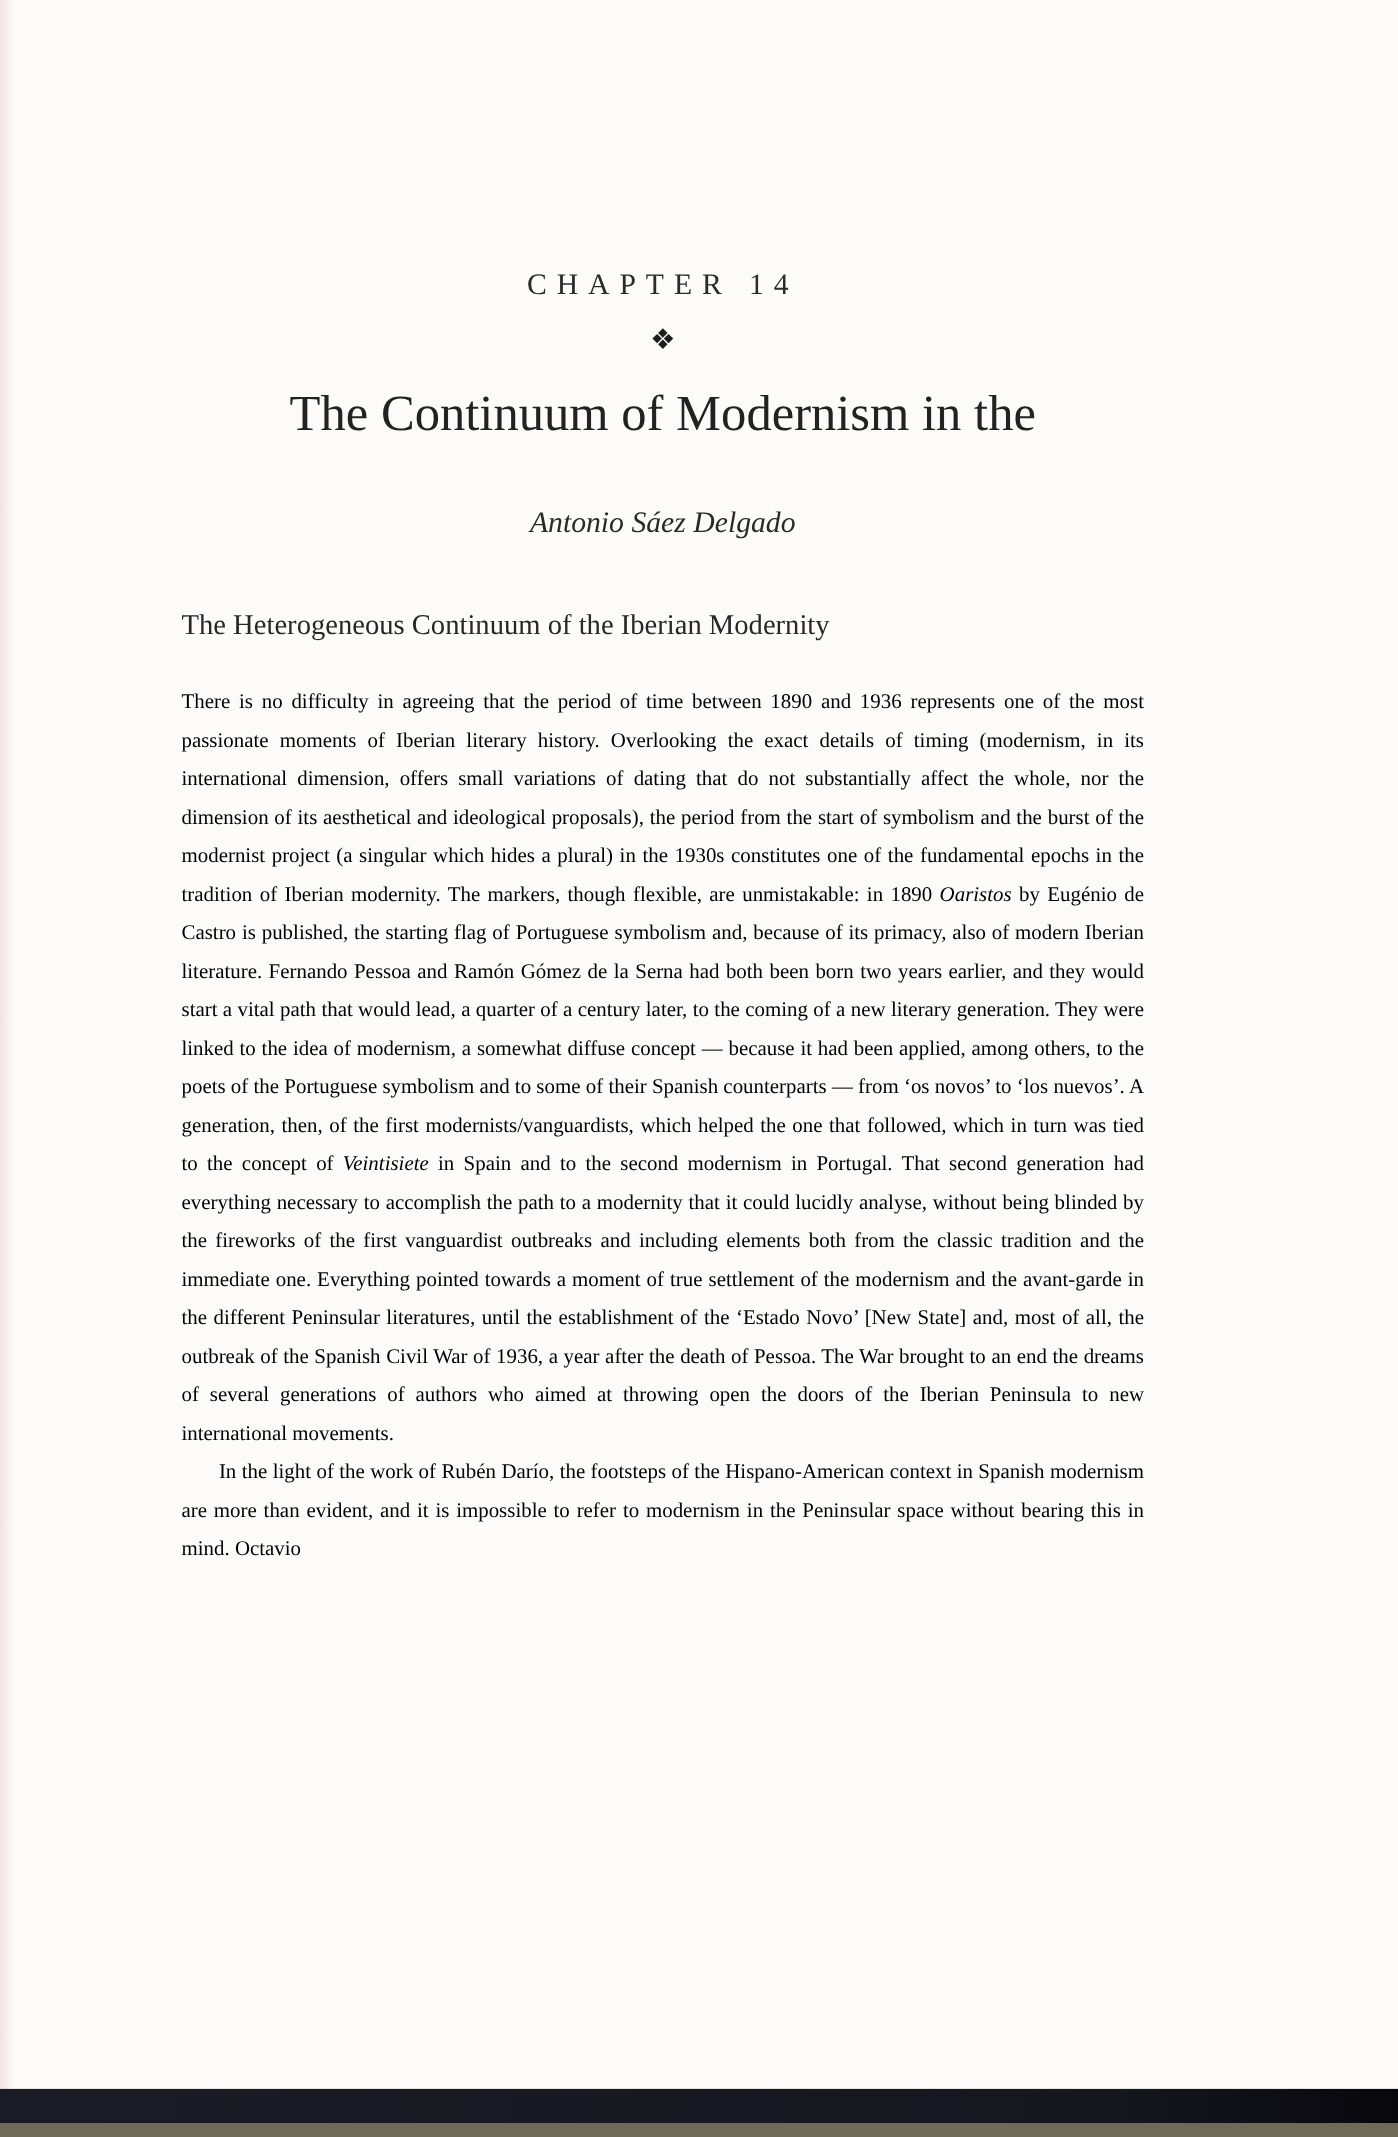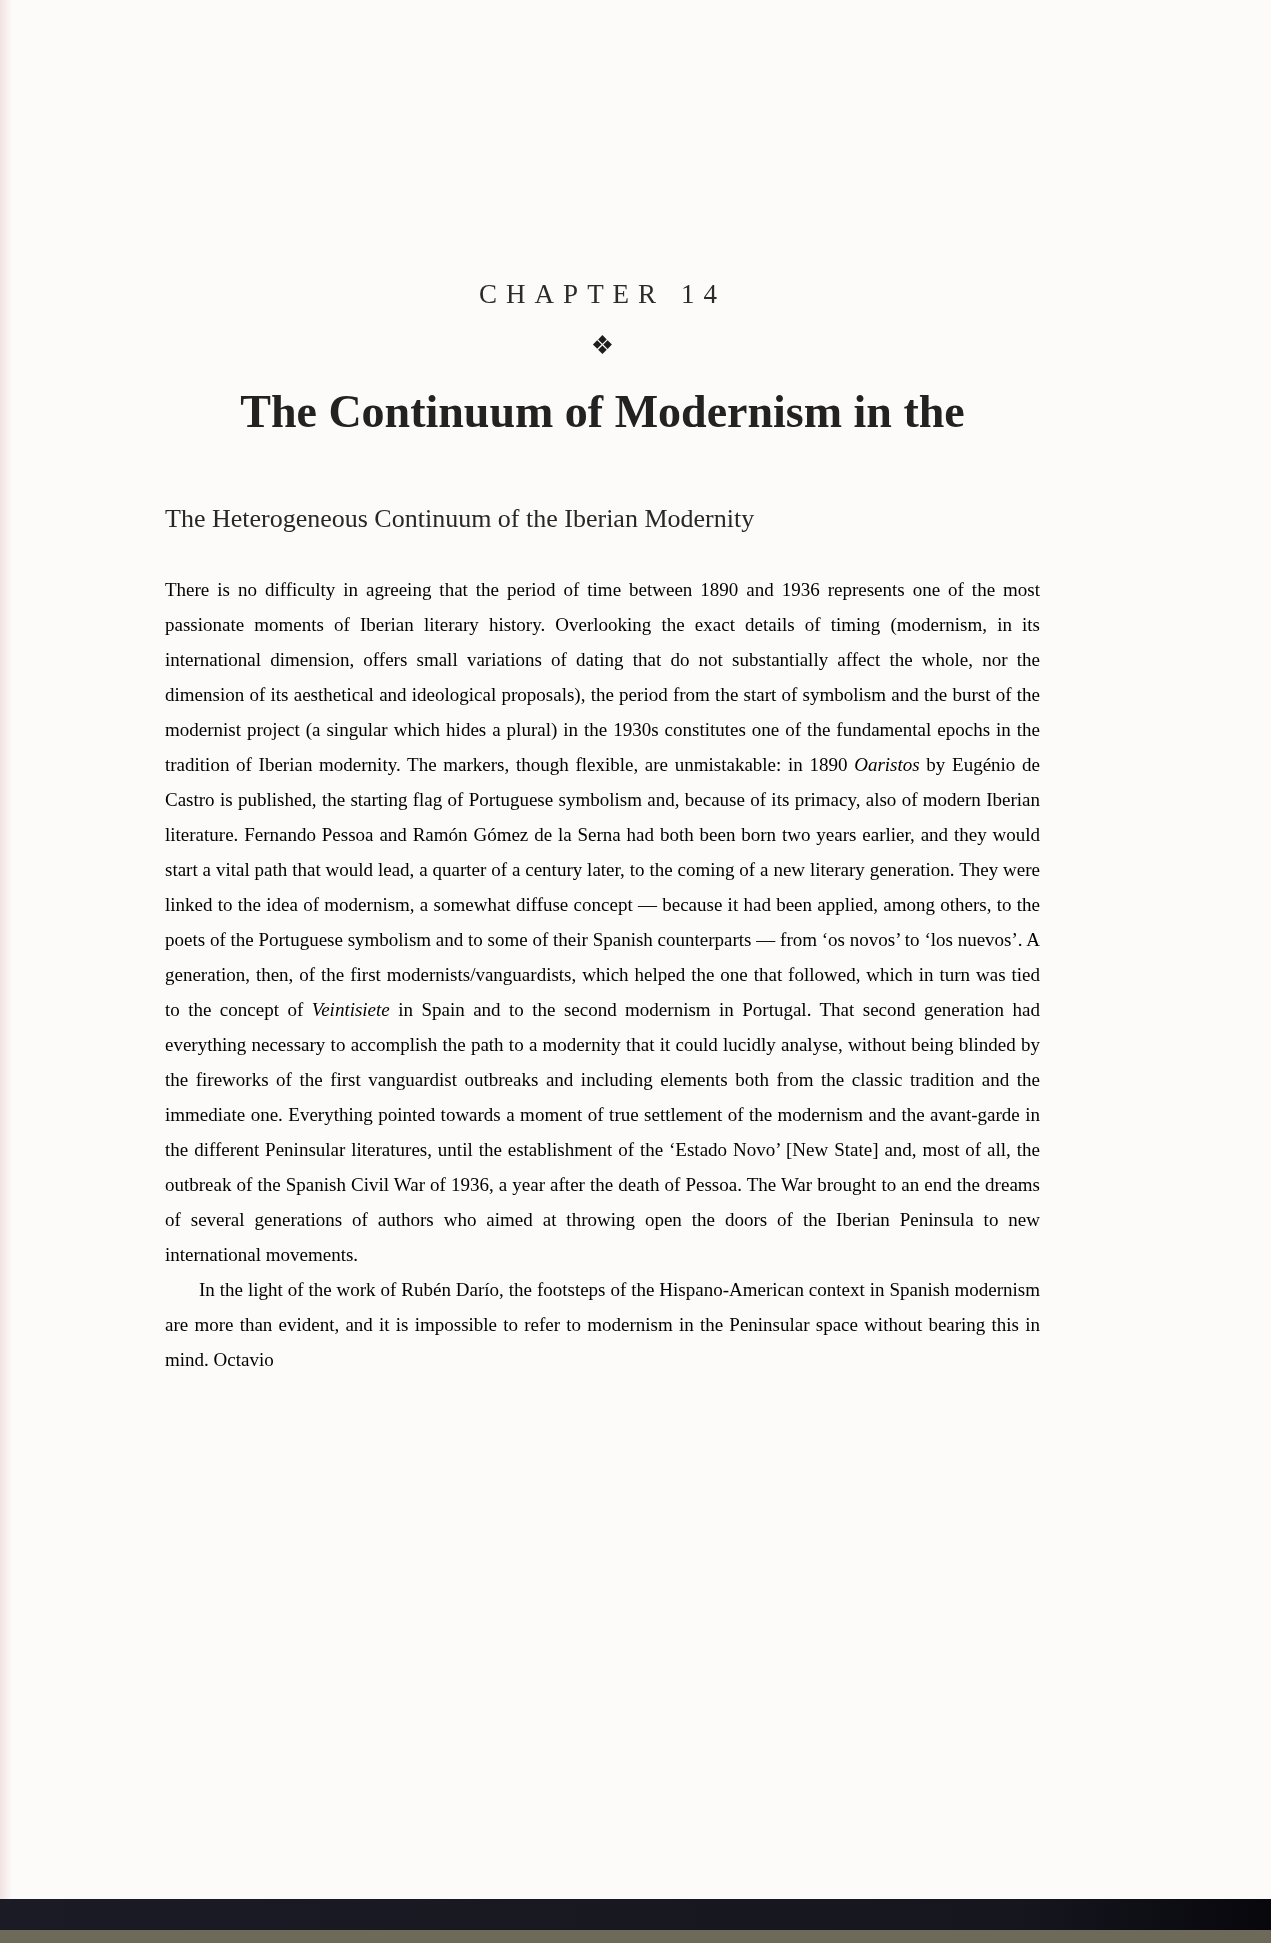--- a/index.html
+++ b/index.html
@@ -16,41 +16,40 @@
     position: absolute;
     left: 0; top: 0; bottom: 0;
     width: 12px;
     background: linear-gradient(to right, #f2e2e2, rgba(255,255,255,0));
   }
   .content {
     position: absolute;
     left: 165px;
     top: 0;
     width: 875px;
-    margin-top: 36px;
   }
   .chapter-label {
     margin-top: 243px;
     text-align: center;
     font-size: 27px;
     letter-spacing: 9px;
     color: #2b2b2b;
   }
   .ornament {
     margin-top: 20px;
     text-align: center;
     font-size: 26px;
     font-family: "DejaVu Sans", sans-serif;
     color: #1d1d1d;
   }
   .page-title {
     margin: 22px 0 0 0;
     text-align: center;
     font-size: 46px;
-    font-weight: bold;
+    font-weight: normal;
     line-height: 60px;
     color: #222;
   }
   .author-byline {
     margin-top: 54px;
     text-align: center;
     font-style: italic;
     font-size: 27px;
     color: #2a2a2a;
   }
@@ -94,20 +93,21 @@
 
 <div class="content">
   <div class="chapter-label">CHAPTER 14</div>
 
   <div class="ornament">❖</div>
 
   <h1 class="page-title">
     <span>The Continuum of Modernism in the</span><br>
   </h1>
 
+  <div class="author-byline">Antonio Sáez Delgado</div>
 
   <h2 class="section-heading">The Heterogeneous Continuum of the Iberian Modernity</h2>
 
   <div class="body-text">
       <p><span>There is no difficulty in agreeing that the period of time between 1890 and 1936 represents one of the most passionate moments of Iberian literary history. Overlooking the exact details of timing (modernism, in its international dimension, offers small variations of dating that do not substantially affect the whole, nor the dimension of its aesthetical and ideological proposals), the period from the start of symbolism and the burst of the modernist project (a singular which hides a plural) in the 1930s constitutes one of the fundamental epochs in the tradition of Iberian modernity. The markers, though flexible, are unmistakable: in 1890 </span><em>Oaristos</em><span> by Eugénio de Castro is published, the starting flag of Portuguese symbolism and, because of its primacy, also of modern Iberian literature. Fernando Pessoa and Ramón Gómez de la Serna had both been born two years earlier, and they would start a vital path that would lead, a quarter of a century later, to the coming of a new literary generation. They were linked to the idea of modernism, a somewhat diffuse concept — because it had been applied, among others, to the poets of the Portuguese symbolism and to some of their Spanish counterparts — from ‘os novos’ to ‘los nuevos’. A generation, then, of the first modernists/vanguardists, which helped the one that followed, which in turn was tied to the concept of </span><em>Veintisiete</em><span> in Spain and to the second modernism in Portugal. That second generation had everything necessary to accomplish the path to a modernity that it could lucidly analyse, without being blinded by the fireworks of the first vanguardist outbreaks and including elements both from the classic tradition and the immediate one. Everything pointed towards a moment of true settlement of the modernism and the avant-garde in the different Peninsular literatures, until the establishment of the ‘Estado Novo’ [New State] and, most of all, the outbreak of the Spanish Civil War of 1936, a year after the death of Pessoa. The War brought to an end the dreams of several generations of authors who aimed at throwing open the doors of the Iberian Peninsula to new international movements.</span></p>
       <p class="indent"><span>In the light of the work of Rubén Darío, the footsteps of the Hispano-American context in Spanish modernism are more than evident, and it is impossible to refer to modernism in the Peninsular space without bearing this in mind. Octavio</span></p>
     </div>
 </div>
 
 <div class="book-edge-black"></div>

